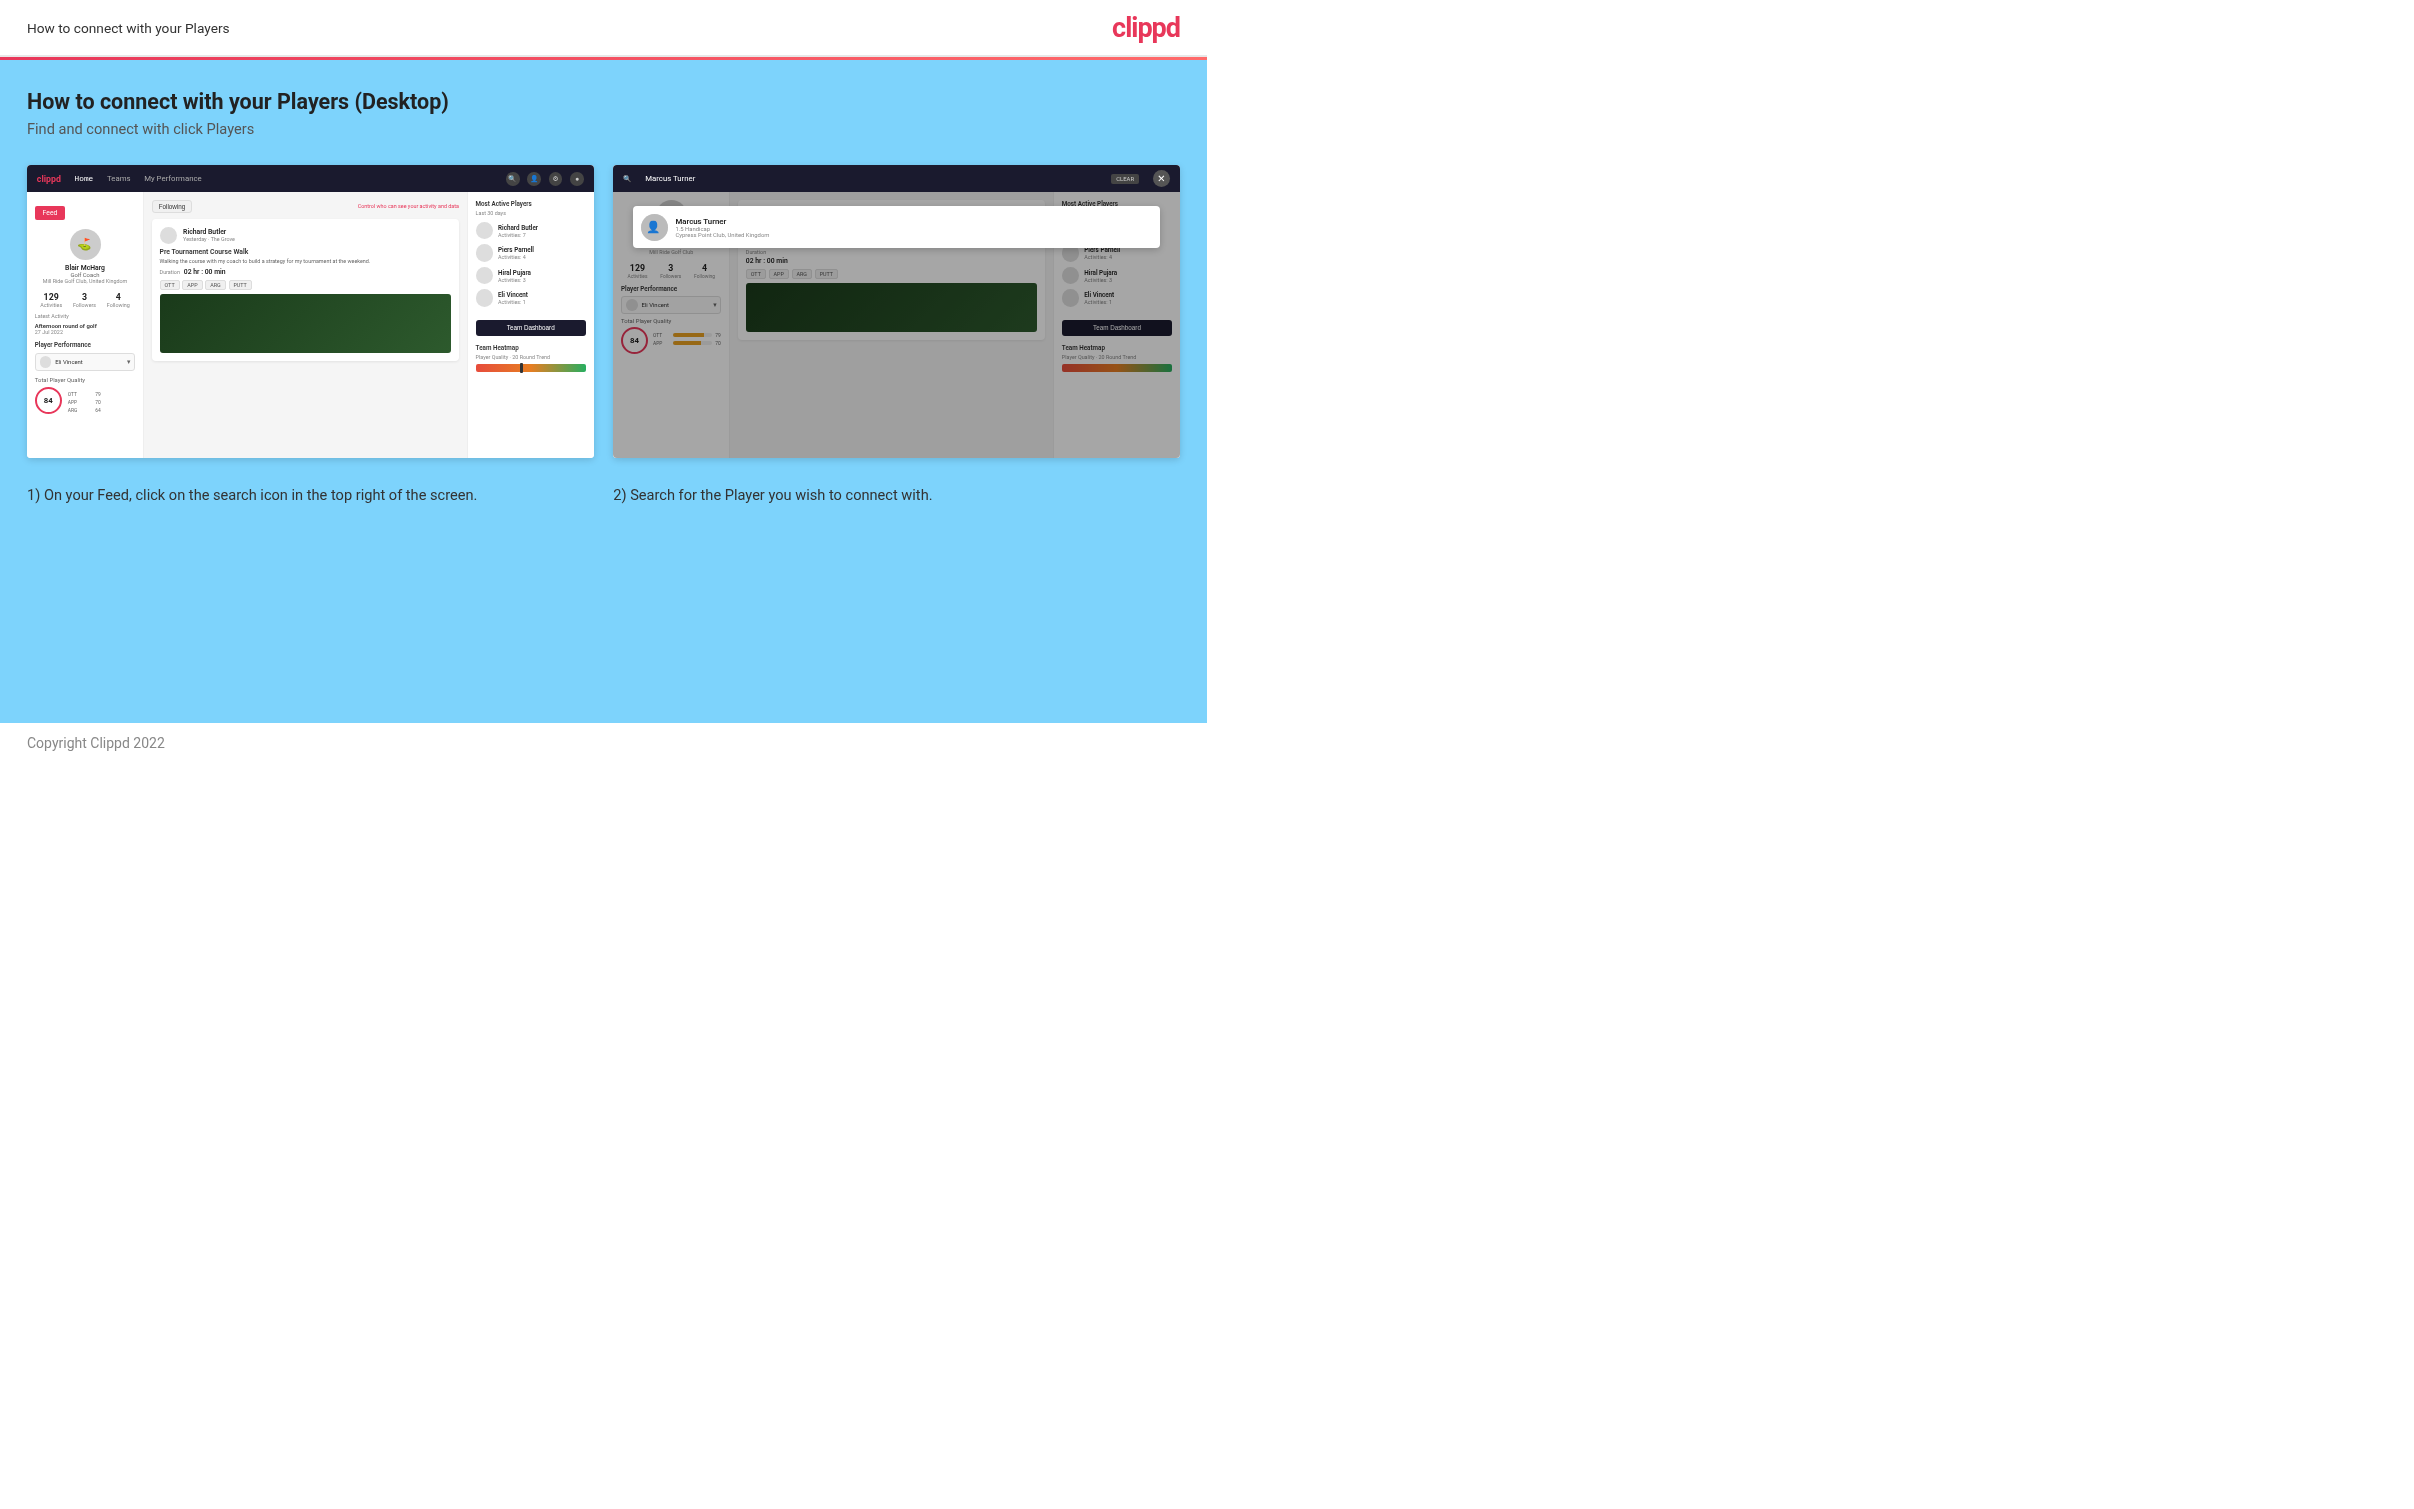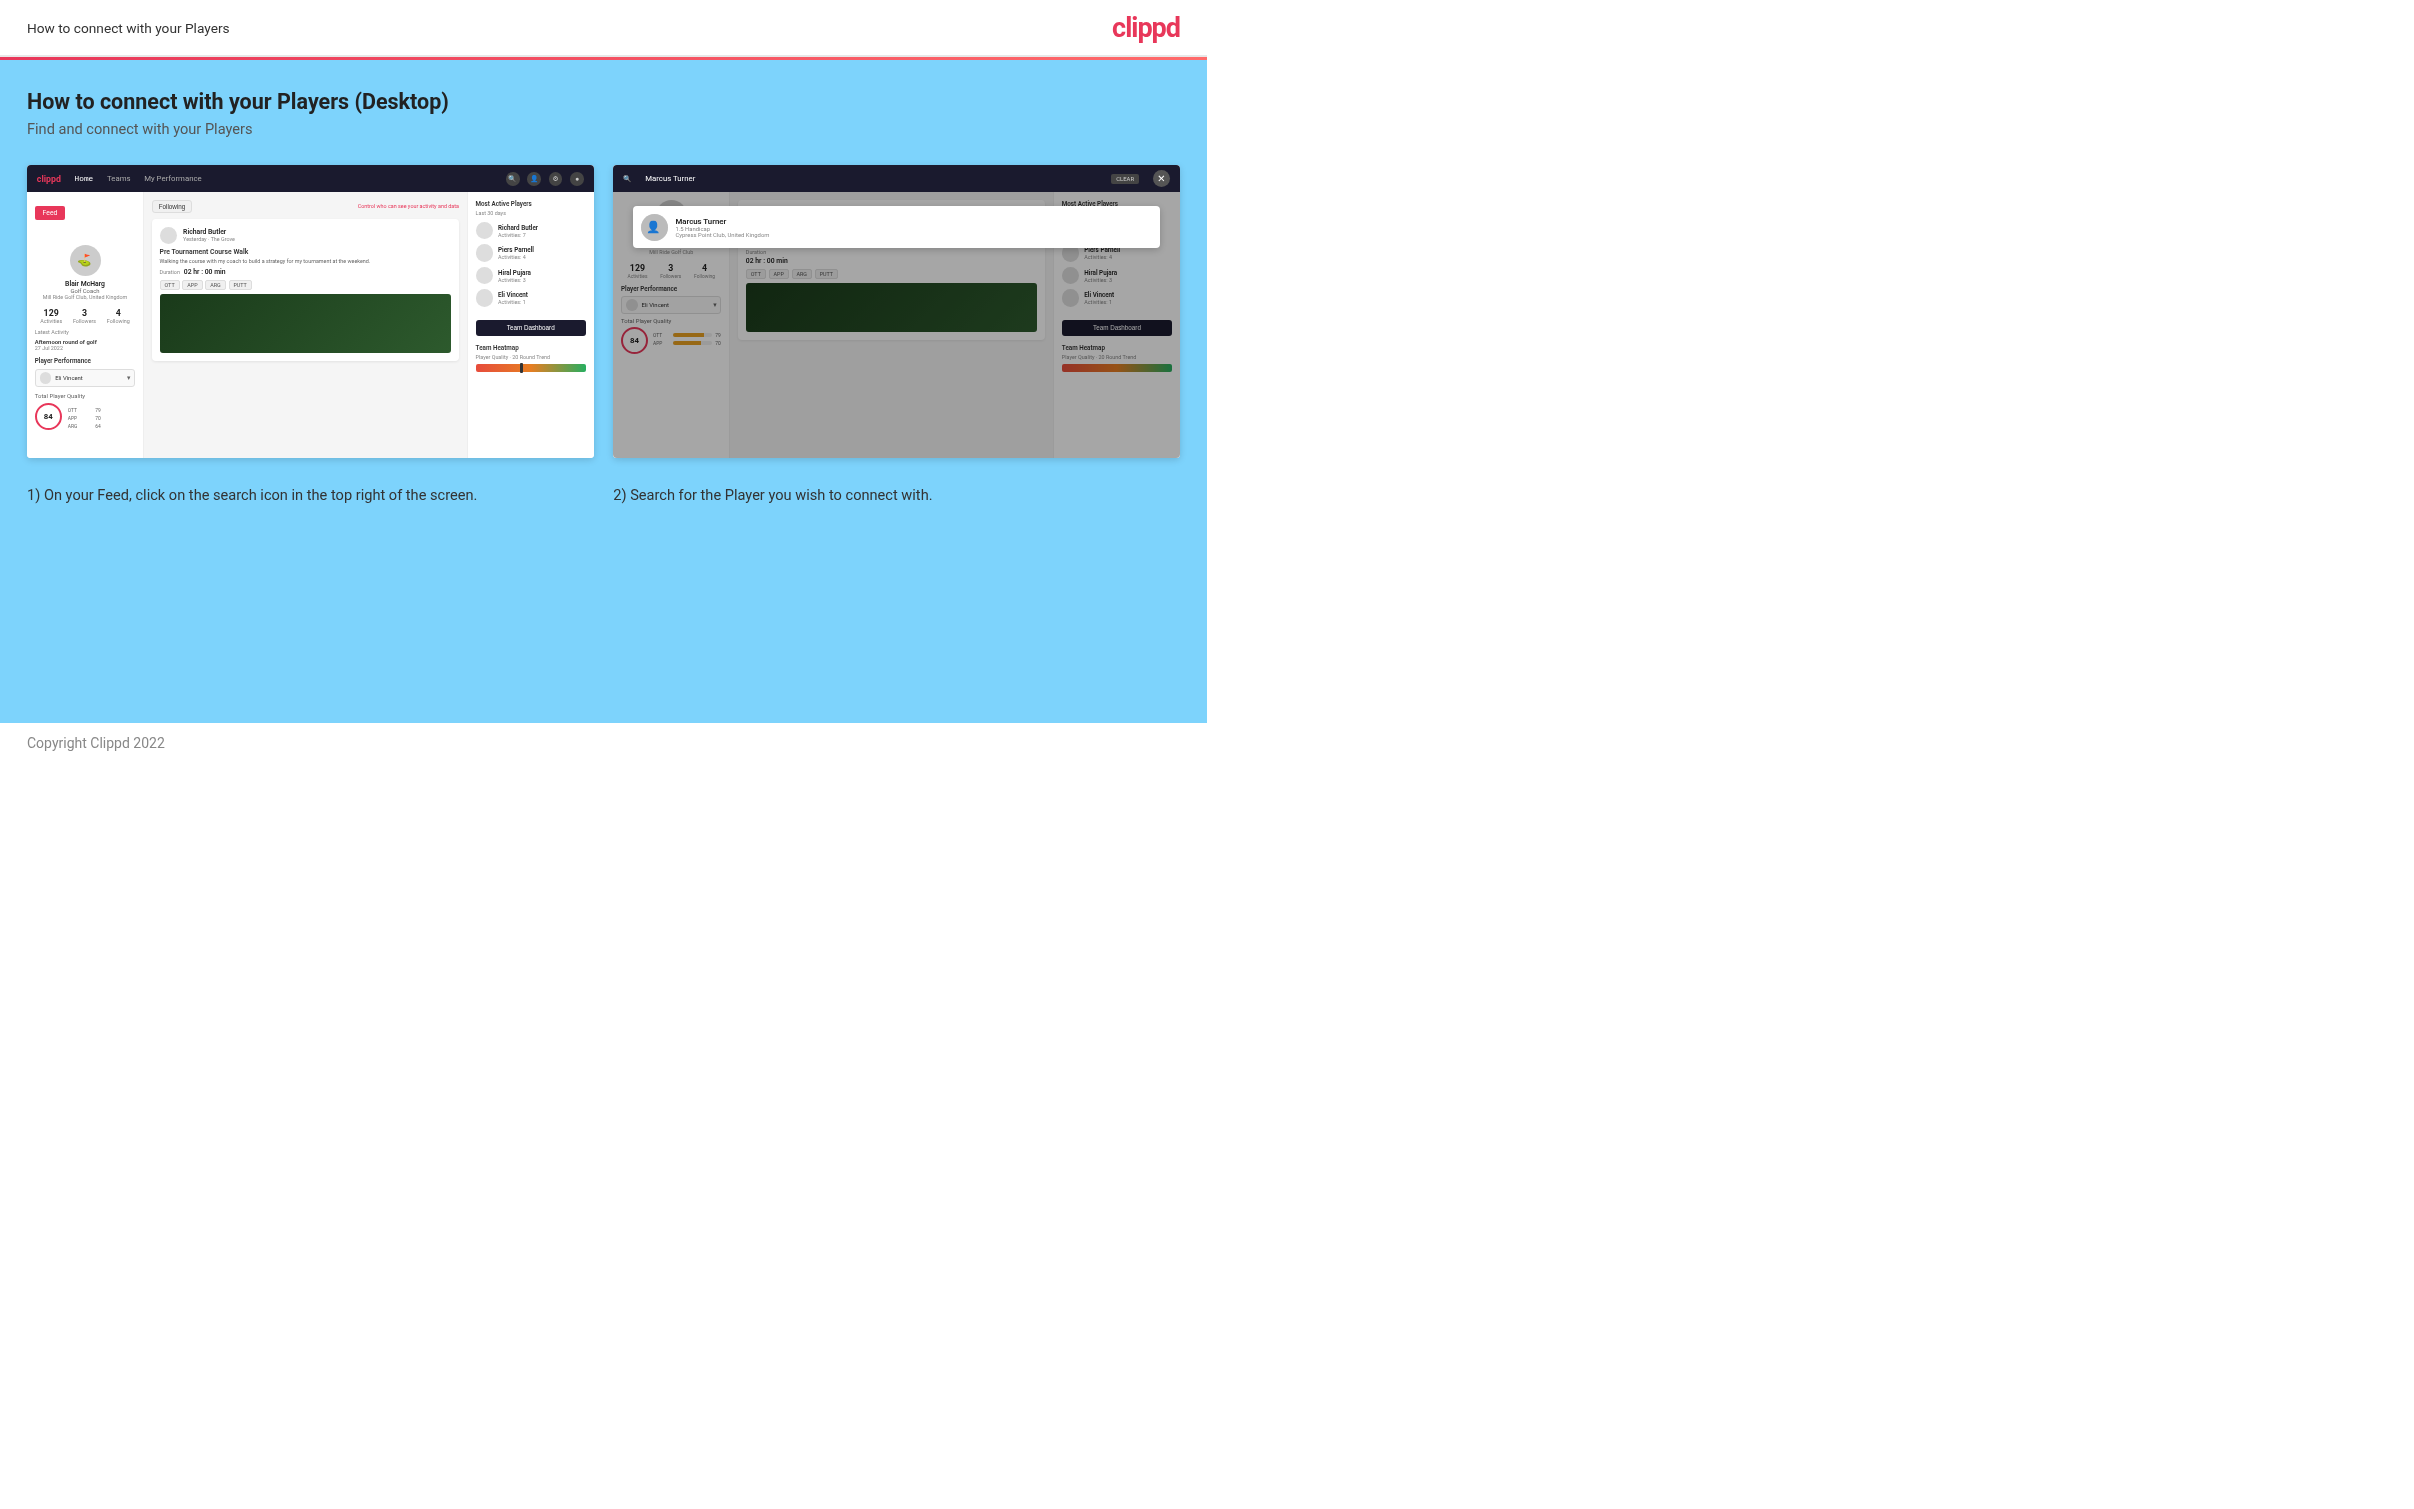--- a/index.html
+++ b/index.html
@@ -132,21 +132,21 @@
       flex-shrink: 0;
     }
 
     .feed-tab {
       background: #e8375a;
       color: #fff;
       font-size: 6.8px;
       padding: 2.9px 7.8px;
       border-radius: 2px;
       display: inline-block;
-      margin-bottom: 25px;
+      margin-bottom: 9px;
     }
 
     .profile-section {
       text-align: center;
       margin-bottom: 7.8px;
     }
     .avatar-circle {
       width: 31px;
       height: 31px;
       border-radius: 50%;
@@ -544,21 +544,21 @@
 <div class="top-bar">
   <span class="page-title-text">How to connect with your Players</span>
   <span class="logo-text">clippd</span>
 </div>
 
 <div class="accent-line"></div>
 
 <div class="main-content">
 
   <h1 class="section-title">How to connect with your Players (Desktop)</h1>
-  <p class="section-subtitle">Find and connect with your Players</p>
+  <p class="section-subtitle">Find and connect with click Players</p>
 
   <div class="screenshots-row">
 
     <div class="screenshot-panel">
       <div class="app-ui">
 
         <div class="app-navbar">
           <span class="app-logo-small">clippd</span>
           <span class="app-nav-item active">Home</span>
           <span class="app-nav-item">Teams</span>

